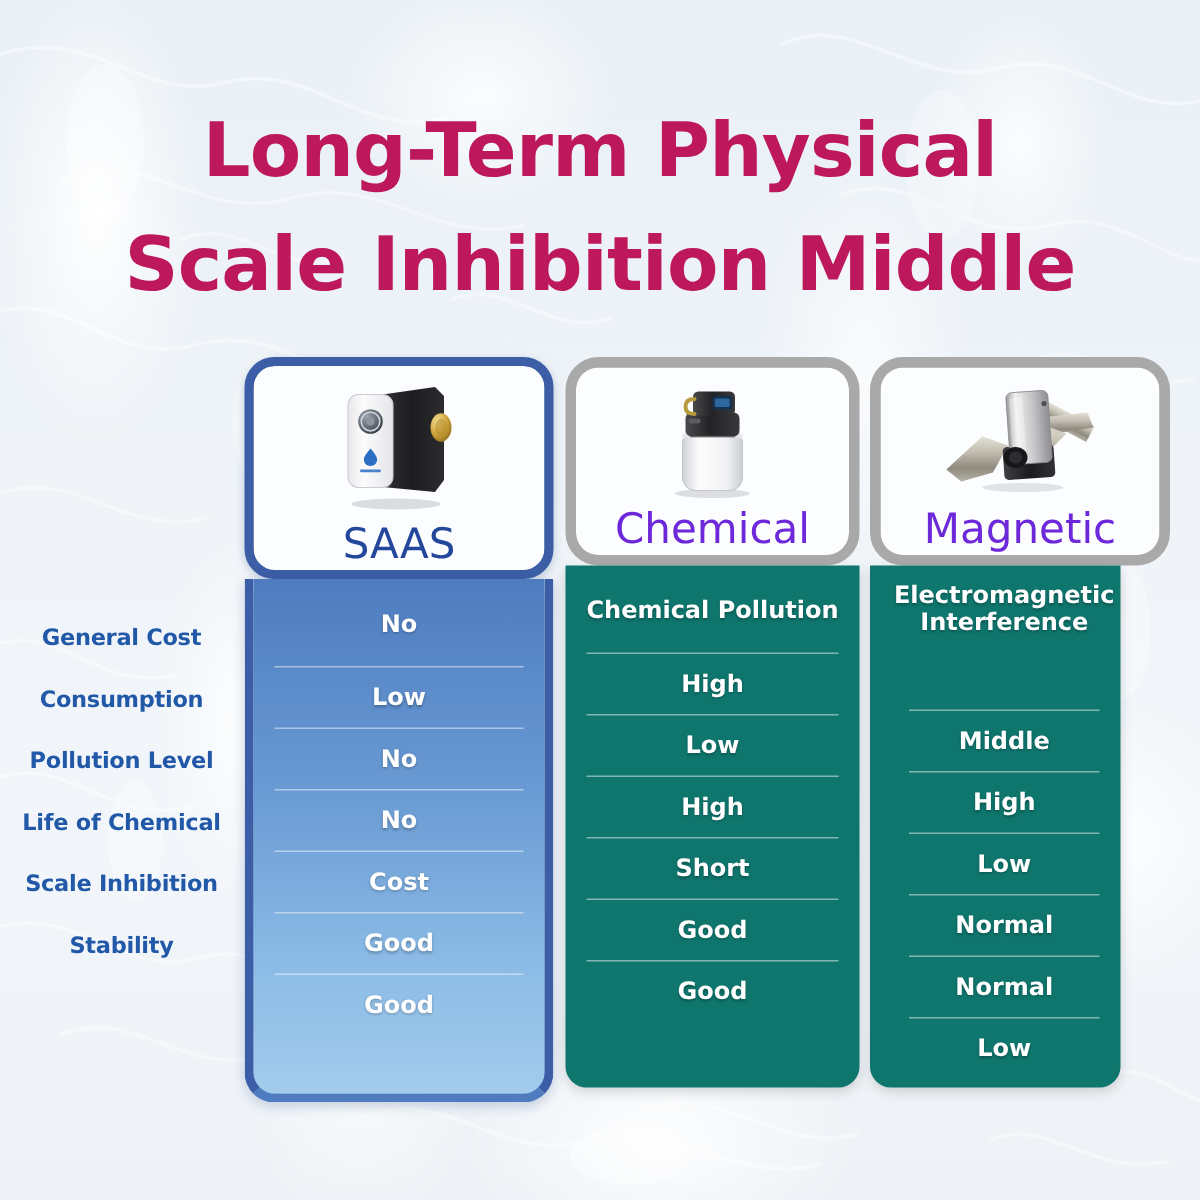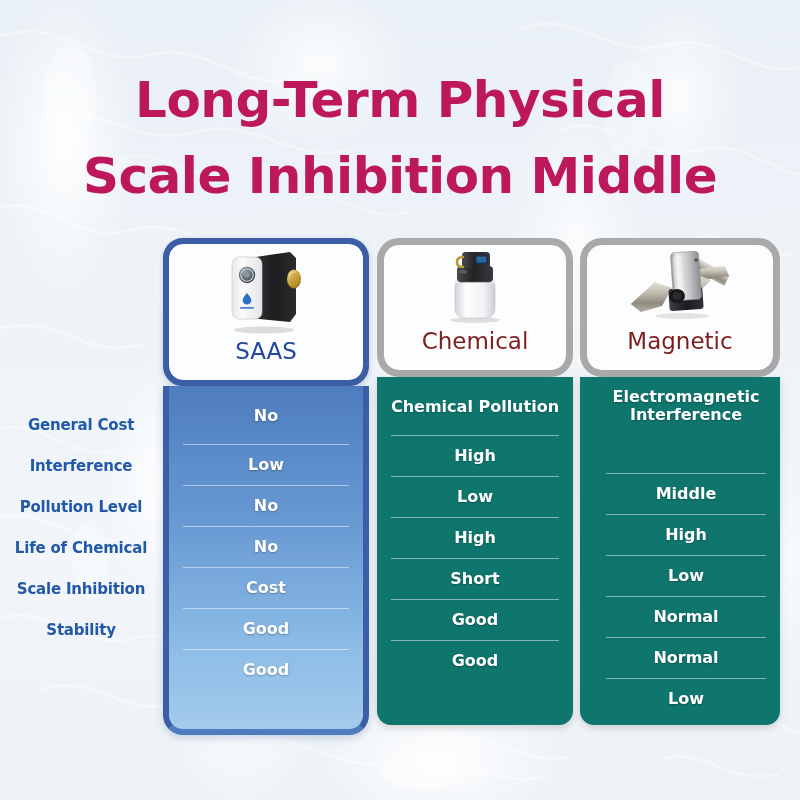--- a/index.html
+++ b/index.html
@@ -79,23 +79,23 @@
     align-items:center;justify-content:flex-end;
     overflow:hidden;
   }
   .head-img{
     flex:1 1 auto;width:100%;
     display:flex;align-items:center;justify-content:center;
     padding-top:4px;
   }
   .head-label{
     font-family:"DejaVu Sans", sans-serif;
-    font-size:23px;
+    font-size:28px;
     line-height:34px;
-    padding-bottom:12px;
+    padding-bottom:0;
     white-space:nowrap;
   }
 
   .col-body{
     position:absolute;left:0;
     border-radius:0 0 16px 16px;
     box-sizing:border-box;
   }
   .cell{
     display:flex;align-items:center;justify-content:center;
@@ -139,29 +139,29 @@
     border:7px solid #A9A9A9;
     background:#A9A9A9;
     border-radius:22px;
   }
   .col-grey .col-head-inner{left:0;top:0;right:0;bottom:0;border-radius:14px;}
   .col-grey .col-body{
     background:#0f766e;
     border-radius:0 0 14px 14px;
     box-shadow:0 3px 7px rgba(120,120,120,.28);
   }
-  .col-grey .head-label{color:#7f1d1d;}
+  .col-grey .head-label{color:#6d28d9;}
 
   #col-chemical{left:377px;width:196px;}
   #col-chemical .col-head{width:196px;height:139px;}
   #col-chemical .col-body{top:139px;width:196px;height:348px;}
 
   #col-magnetic{left:580px;width:200px;}
   #col-magnetic .col-head{width:200px;height:139px;}
-  #col-magnetic .col-body{top:139px;width:200px;height:348px;padding-left:12px;}
+  #col-magnetic .col-body{top:139px;width:167px;height:348px;padding-left:12px;}
 
   .two-line{line-height:18px;}
 </style>
 </head>
 <body>
 
 <div id="bg-texture"></div>
 
 <svg id="bg-ripples" width="800" height="800" viewBox="0 0 800 800">
   <g fill="none" stroke="#ffffff" stroke-width="2.4" opacity="0.75">
@@ -195,21 +195,21 @@
 
 <div id="title-block">
   <div class="title-line">Long-Term Physical</div>
   <div class="title-line">Scale Inhibition Middle</div>
 </div>
 
 <div id="comparison">
 
   <div id="row-labels">
     <div class="row-label" style="height: 41px;">General Cost</div>
-    <div class="row-label" style="height: 41px;">Interference</div>
+    <div class="row-label" style="height: 41px;">Consumption</div>
     <div class="row-label" style="height: 41px;">Pollution Level</div>
     <div class="row-label" style="height: 41px;">Life of Chemical</div>
     <div class="row-label" style="height: 41px;">Scale Inhibition</div>
     <div class="row-label" style="height: 41px;">Stability</div>
   </div>
 
   <div class="col" id="col-saas">
     <div class="col-head">
       <div class="col-head-inner">
         <div class="head-img">

